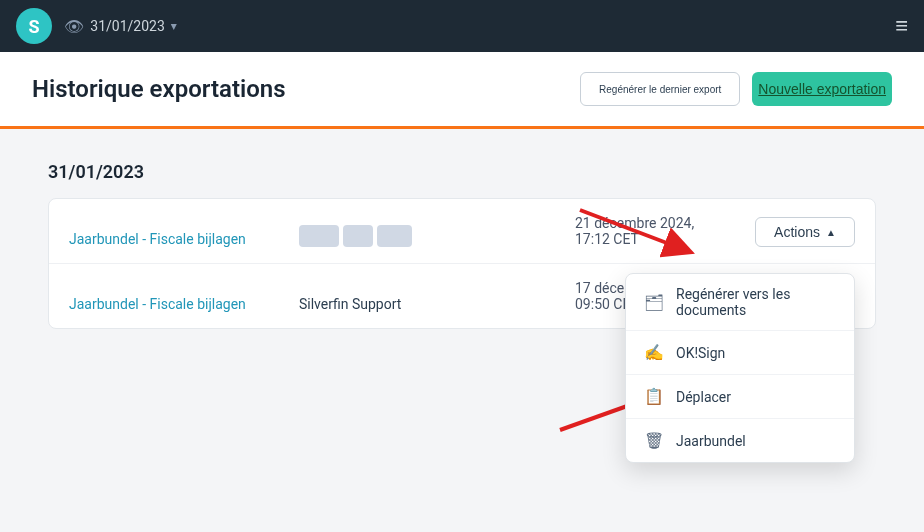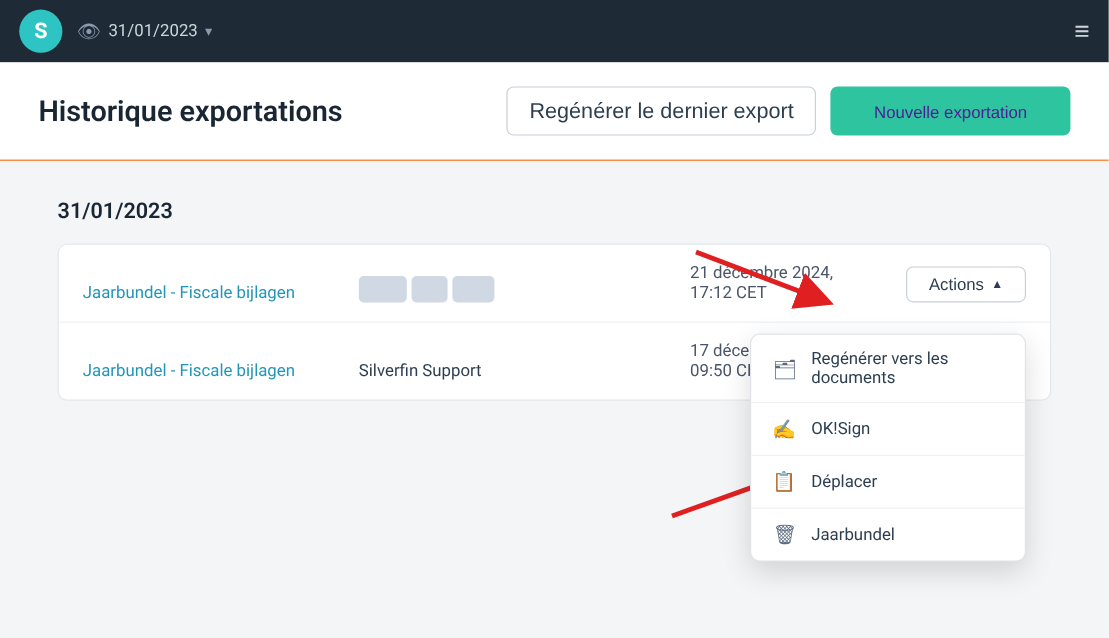--- a/index.html
+++ b/index.html
@@ -53,49 +53,50 @@
       cursor: pointer;
     }
 
     
     .page-header {
       background: #fff;
       padding: 20px 32px;
       display: flex;
       align-items: center;
       justify-content: space-between;
-      border-bottom: 1px solid #f97316;
+      border-bottom: 3px solid #f97316;
     }
     .page-title {
       font-size: 24px;
       font-weight: 600;
       color: #1a2633;
     }
     .header-actions {
       display: flex;
       gap: 12px;
     }
     .btn-secondary {
       padding: 9px 18px;
       border: 1px solid #c8d0d8;
       background: #fff;
       border-radius: 6px;
-      font-size: 18px;
+      font-size: 10px;
       color: #2c3e50;
       cursor: pointer;
     }
     .btn-primary {
-      padding: 9px 36px;
+      padding: 9px 6px;
       background: #2ec4a0;
       border: none;
       border-radius: 6px;
       font-size: 14px;
-      color: #4c1d95;
+      color: #14532d;
       cursor: pointer;
       font-weight: 500;
+      text-decoration: underline;
     }
 
     
     .content {
       padding: 32px 48px;
     }
     .section-date {
       font-size: 18px;
       font-weight: 600;
       color: #1a2633;

